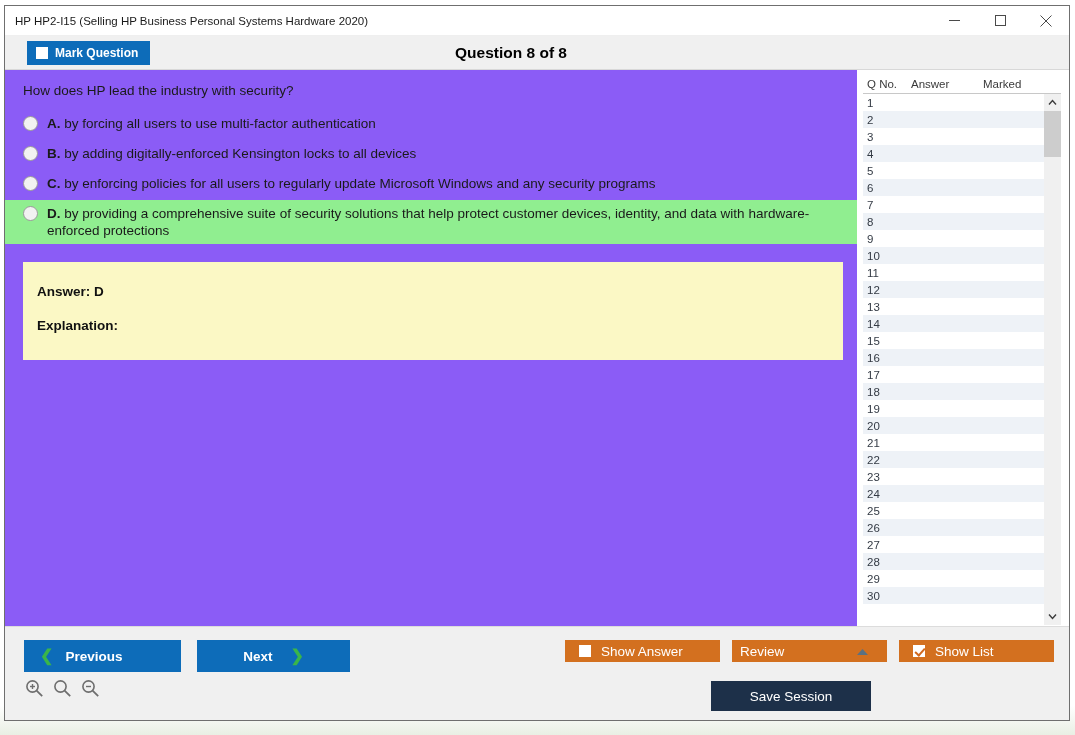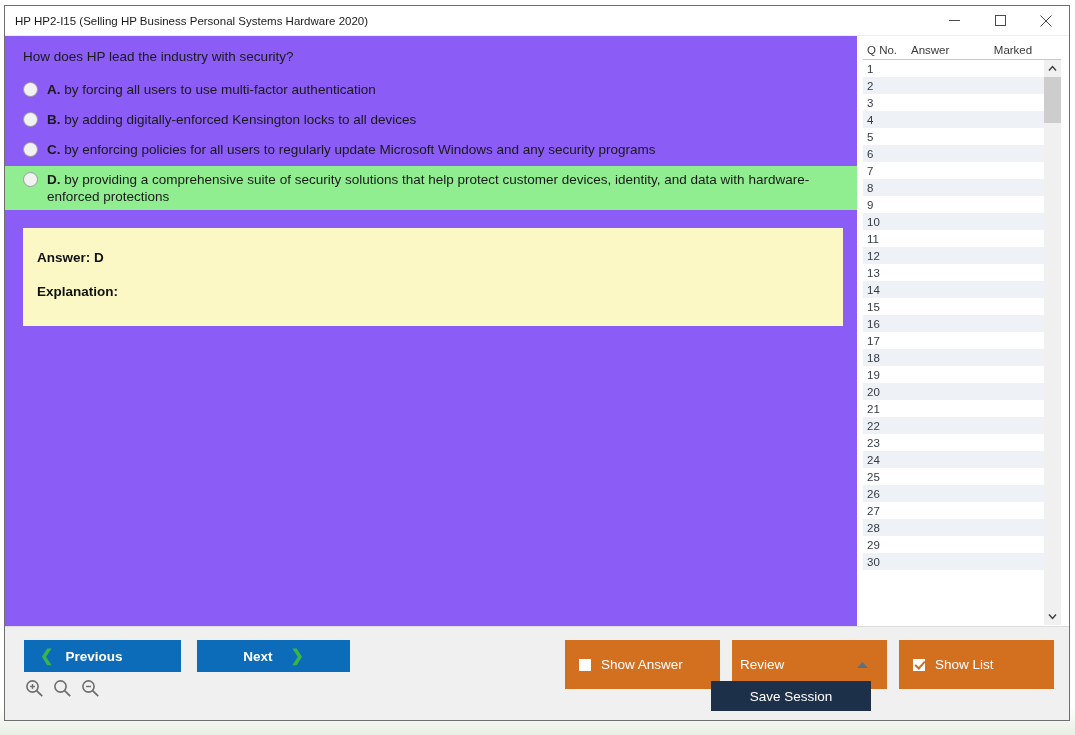--- a/index.html
+++ b/index.html
@@ -180,21 +180,21 @@
   #qlist-header {
     display: flex;
     font-size: 11.5px;
     color: #3a3a3a;
     padding: 2px 0 3px 4px;
     border-bottom: 1px solid #c8c8c8;
     flex: 0 0 auto;
   }
   .qcol-no     { width: 44px; }
   .qcol-answer { width: 72px; }
-  .qcol-marked { width: 60px; text-align: center; }
+  .qcol-marked { width: 60px; text-align: left; }
   #qlist-body-wrap {
     flex: 1 1 auto;
     display: flex;
     min-height: 0;
     border-bottom: 1px solid #ffffff;
   }
   #qlist-rows {
     flex: 1 1 auto;
     overflow: hidden;
     background: #ffffff;
@@ -250,21 +250,21 @@
   .btn {
     position: absolute;
     border: none;
     cursor: pointer;
     font-family: "Liberation Sans", sans-serif;
     display: flex;
     align-items: center;
     color: #ffffff;
   }
   .btn-blue { background: #0d6cb9; font-size: 13.5px; font-weight: bold; height: 32px; }
-  .btn-orange { background: #d3701f; font-size: 13.5px; height: 49px; }
+  .btn-orange { background: #d3701f; font-size: 13.5px; height: 22px; }
   .btn-navy { background: #1d3049; font-size: 13.5px; height: 30px; justify-content: center; }
 
   #btn-previous { left: 19px;  top: 13px; width: 157px; padding-left: 16px; gap: 12px; }
   #btn-next     { left: 192px; top: 13px; width: 153px; justify-content: center; gap: 18px; }
   #btn-show-answer { left: 560px; top: 13px; width: 155px; padding-left: 14px; gap: 10px; }
   #btn-review   { left: 727px; top: 13px; width: 155px; padding-left: 8px; }
   #btn-show-list{ left: 894px; top: 13px; width: 155px; padding-left: 14px; gap: 10px; }
   #btn-save-session { left: 706px; top: 54px; width: 160px; align-items: center; }
   #btn-end-exam     { left: 900px; top: 54px; width: 150px; }
 
@@ -300,20 +300,27 @@
       </div>
       <div class="win-btn">
         <svg width="12" height="12" viewBox="0 0 12 12">
           <line x1="0.5" y1="0.5" x2="11.5" y2="11.5" stroke="#4a4a4a" stroke-width="1"></line>
           <line x1="11.5" y1="0.5" x2="0.5" y2="11.5" stroke="#4a4a4a" stroke-width="1"></line>
         </svg>
       </div>
     </div>
   </div>
 
+  <div id="header-bar">
+    <button id="mark-question-btn">
+      <span class="cb-box" id="mark-q-cb"></span>
+      <span>Mark Question</span>
+    </button>
+    <div id="question-counter">Question 8 of 8</div>
+  </div>
 
   <div id="body-split">
 
     <div id="question-pane">
       <div id="question-text">How does HP lead the industry with security?</div>
       <div id="options-list">
           <div class="option-row">
             <span class="radio"></span>
             <span class="opt-text"><span class="opt-letter">A.</span> <span>by forcing all users to use multi-factor authentication</span></span>
           </div>

